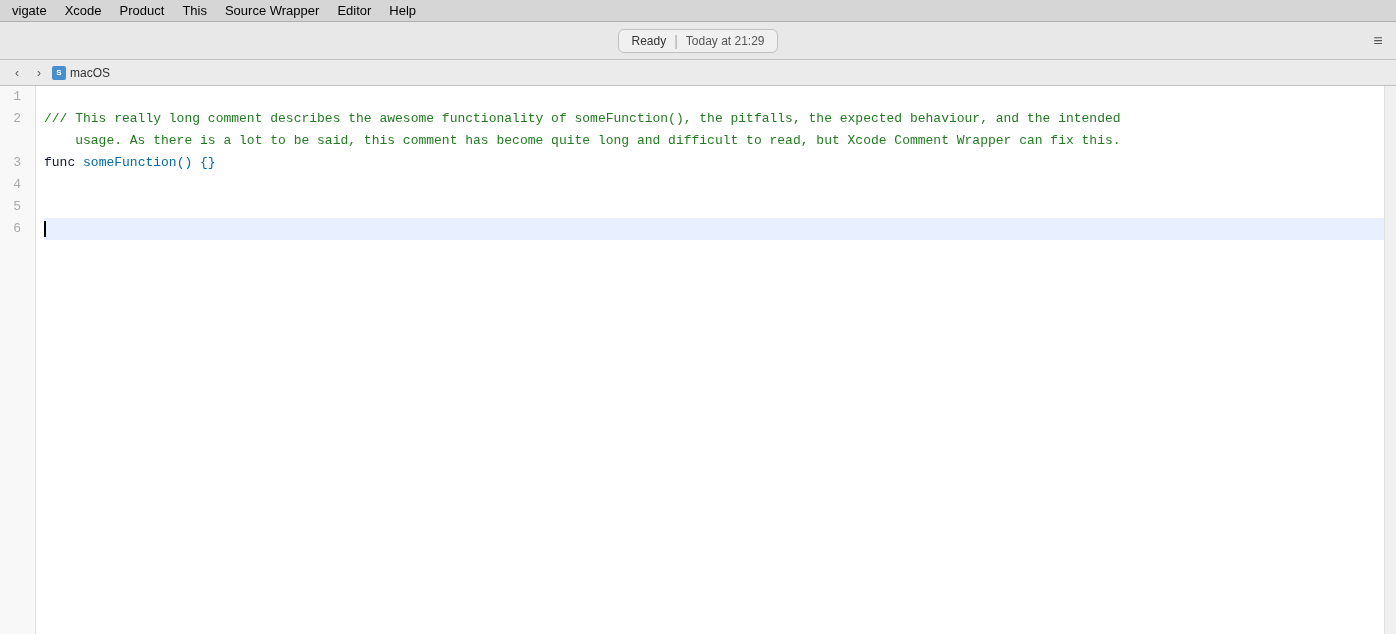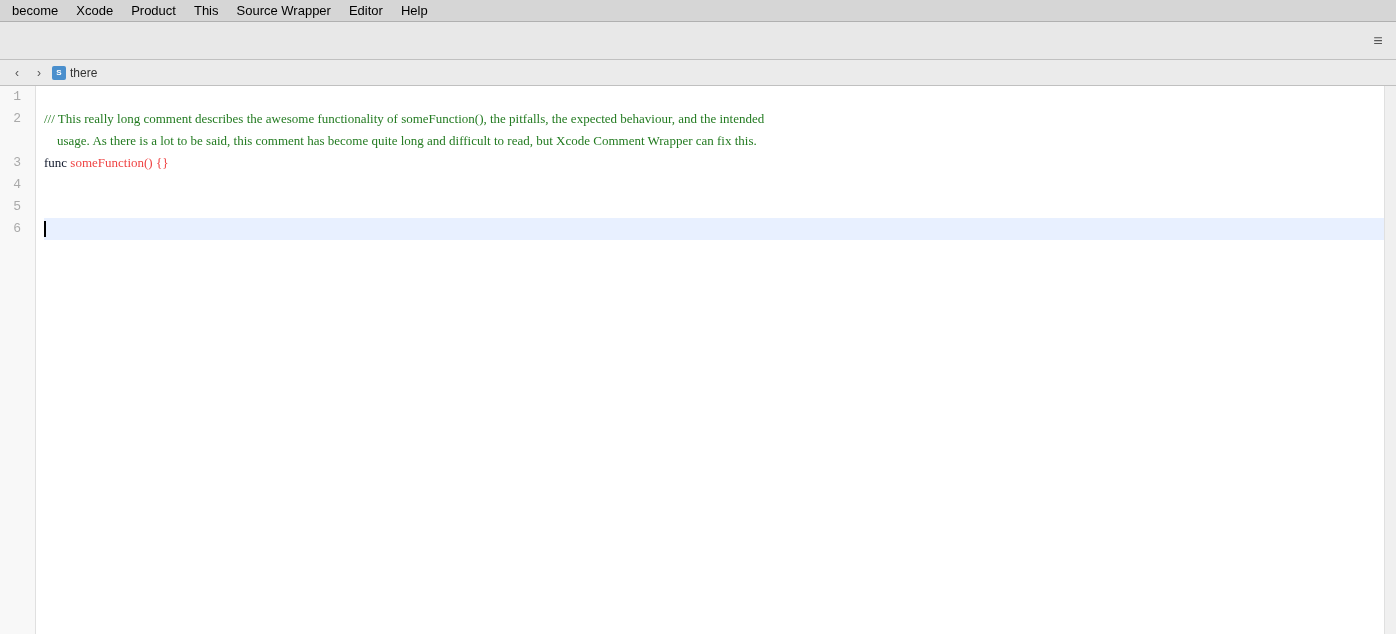--- a/index.html
+++ b/index.html
@@ -170,37 +170,36 @@
       font-family: 'SF Mono', 'Menlo', 'Monaco', 'Courier New', monospace;
       font-size: 13px;
       line-height: 22px;
     }
 
     .code-line {
       height: 22px;
       white-space: nowrap;
       display: flex;
       align-items: center;
-      font-family: Liberation Serif, serif;
     }
 
     .code-line.active-line {
       background: #e8f0ff;
     }
 
     .comment {
       color: #237b21;
     }
 
     .keyword {
       color: #0f172a;
     }
 
     .function-name {
-      color: #ef4444;
+      color: #0369a1;
     }
 
     .cursor {
       display: inline-block;
       width: 2px;
       height: 16px;
       background: #000;
       vertical-align: middle;
       animation: blink 1s step-end infinite;
     }
@@ -213,41 +212,46 @@
     .scrollbar-area {
       width: 12px;
       background: #f0f0f0;
       border-left: 1px solid #e0e0e0;
     }
   </style>
 </head>
 <body>
 
 <div class="menu-bar">
-  <div class="menu-item">become</div>
+  <div class="menu-item">vigate</div>
   <div class="menu-item">Xcode</div>
   <div class="menu-item">Product</div>
   <div class="menu-item">This</div>
   <div class="menu-item">Source Wrapper</div>
   <div class="menu-item">Editor</div>
   <div class="menu-item">Help</div>
 </div>
 
 <div class="toolbar">
+  <div class="toolbar-status">
+    <span class="status-ready">Ready</span>
+    <span class="separator">|</span>
+    <span class="timestamp">Today at 21:29</span>
+  </div>
   <div class="toolbar-right">
     <div class="toolbar-btn">≡</div>
   </div>
 </div>
 
 <div class="breadcrumb-bar">
   <div class="nav-btn">‹</div>
   <div class="nav-btn">›</div>
   <div class="breadcrumb-file">
     <div class="file-icon">S</div>
-    <span>there</span>
+    <span>macOS</span>
   </div>
 </div>
 
 <div class="editor-container">
   <div class="line-numbers">
     <div class="line-number">1</div>
     <div class="line-number">2</div>
     <div class="line-number"></div>
     <div class="line-number">3</div>
     <div class="line-number">4</div>

